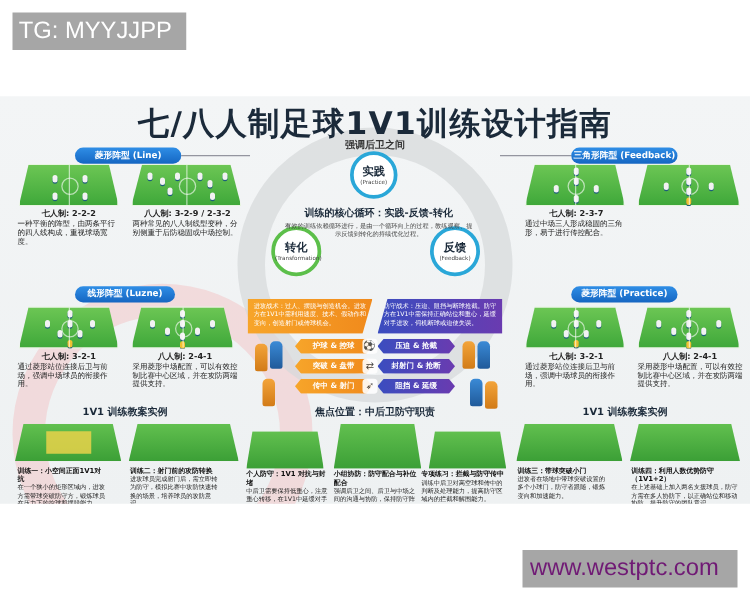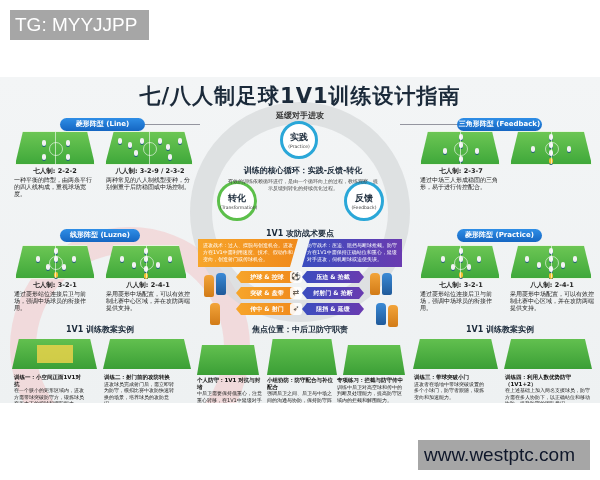--- a/index.html
+++ b/index.html
@@ -1,22 +1,22 @@
 <!DOCTYPE html>
 <html><head>
 <meta charset="utf-8">
 <style>
   * { box-sizing: border-box; margin: 0; padding: 0; }
   body { width: 600px; height: 480px; background: #ffffff; position: relative; overflow: hidden; font-family: "DejaVu Sans", sans-serif; }
   .wm-top { position: absolute; left: 10px; top: 10px; width: 139px; height: 30px; background: #a6a6a6; color: #fff; font-family: "Liberation Sans", sans-serif; font-size: 19px; line-height: 30px; padding-left: 5px; }
-  .wm-bottom { position: absolute; left: 418px; top: 440px; width: 172px; height: 30px; background: #a6a6a6; color: #0f172a; font-family: "Liberation Sans", sans-serif; font-size: 19px; line-height: 30px; padding-left: 6px; }
+  .wm-bottom { position: absolute; left: 418px; top: 440px; width: 172px; height: 30px; background: #a6a6a6; color: #701a75; font-family: "Liberation Sans", sans-serif; font-size: 19px; line-height: 30px; padding-left: 6px; }
   .poster { position: absolute; left: 0; top: 77px; width: 600px; height: 326px; background: linear-gradient(180deg,#f3f5f6 0%,#eef1f2 100%); overflow: hidden; }
   .bg-ring { position: absolute; left: 190px; top: 25px; width: 220px; height: 220px; border-radius: 50%; border: 22px solid #d6d8da; opacity: .7; }
   .bg-red { position: absolute; left: 10px; top: 150px; width: 240px; height: 240px; border-radius: 50%; border: 26px solid #f2c6c8; opacity: .55; }
-  .title { position: absolute; left: 0; width: 600px; top: 5px; text-align: center; font-size: 21px; font-weight: bold; color: #1b2a3a; letter-spacing: 1px; }
+  .title { position: absolute; left: 0; width: 600px; top: 5px; text-align: center; font-size: 25px; font-weight: bold; color: #1b2a3a; letter-spacing: 1px; }
   .subtitle { position: absolute; left: 0; width: 600px; top: 33px; text-align: center; font-size: 8px; font-weight: bold; color: #333; }
   .pill { position: absolute; height: 13px; border-radius: 7px; background: linear-gradient(180deg,#2f8ee6,#1566c2); color: #fff; font-size: 7px; line-height: 13px; text-align: center; font-weight: bold; }
   .field { position: absolute; height: 34px; background: linear-gradient(180deg,#6cc654,#3fa83a); border: 1px solid #e8f5e0; clip-path: polygon(10% 0,90% 0,100% 100%,0 100%); }
   .field::after { content:""; position:absolute; left:50%; top:0; bottom:0; border-left:1px solid rgba(255,255,255,.6); }
   .field::before { content:""; position:absolute; left:calc(50% - 6px); top:calc(50% - 6px); width:12px; height:12px; border:1px solid rgba(255,255,255,.6); border-radius:50%; }
   .dot { position: absolute; width: 4px; height: 6px; background: #f2f2f2; border-radius: 2px; box-shadow: 0 1px 0 #1e5e7a; }
   .cap { position: absolute; font-size: 6px; color: #222; line-height: 7px; }
   .cap b { display:block; text-align:center; font-size:6.5px; margin-bottom:1px; }
   .circle { position: absolute; border-radius: 50%; background: #fff; text-align: center; font-weight: bold; color: #1b2a3a; }
   .circle small { display:block; font-size:4.5px; font-weight:normal; color:#444; }
@@ -40,21 +40,21 @@
 </head>
 <body>
 
 <div class="wm-top">TG: MYYJJPP</div>
 
 <div class="poster">
   <div class="bg-red"></div>
   <div class="bg-ring"></div>
 
   <div class="title">七/八人制足球1V1训练设计指南</div>
-  <div class="subtitle">延缓对手进攻</div>
+  <div class="subtitle">强调后卫之间</div>
 
   <div class="pill" style="left:60px;top:41px;width:85px;">菱形阵型 (Line)</div>
   <div class="connector" style="left:145px;top:47px;width:55px;"></div>
   <div class="field" style="left:15px;top:54px;width:80px;">
     <span class="dot" style="left:26px;top:8px"></span>
     <span class="dot" style="left:50px;top:8px"></span>
     <span class="dot" style="left:26px;top:22px"></span>
     <span class="dot" style="left:50px;top:22px"></span>
   </div>
   <div class="field" style="left:105px;top:54px;width:88px;">
@@ -166,21 +166,20 @@
   </div>
   <div class="circle" style="left:217px;top:104px;width:40px;height:40px;border:3px solid #5cbf4a;padding-top:8px;font-size:9px;">
     <span>转化</span>
     <small>(Transformation)</small>
   </div>
   <div class="core">
     <h3>训练的核心循环：实践-反馈-转化</h3>
     <p>有效的训练依赖循环进行，是由一个循环向上的过程，教练观察、提示反馈到转化的持续优化过程。</p>
   </div>
 
-  <div class="sec-title" style="left:235px;top:151px;width:130px;">1V1 攻防战术要点</div>
   <div class="tac-box orange" style="left:198px;top:162px;width:100px;clip-path:polygon(0 0,100% 0,92% 100%,0 100%);">进攻战术：过人、摆脱与创造机会。进攻方在1V1中需利用速度、技术、假动作和变向，创造射门或传球机会。</div>
   <div class="tac-box purple" style="left:302px;top:162px;width:100px;clip-path:polygon(8% 0,100% 0,100% 100%,0 100%);">防守战术：压迫、阻挡与断球抢截。防守方在1V1中需保持正确站位和重心，延缓对手进攻，伺机断球或迫使失误。</div>
 
   <div class="chip orange" style="left:236px;top:194px;">护球 &amp; 控球</div>
   <div class="chip orange" style="left:236px;top:210px;">突破 &amp; 盘带</div>
   <div class="chip orange" style="left:236px;top:226px;">传中 &amp; 射门</div>
   <div class="chip purple" style="left:302px;top:194px;">压迫 &amp; 抢截</div>
   <div class="chip purple" style="left:302px;top:210px;">封射门 &amp; 抢断</div>
   <div class="chip purple" style="left:302px;top:226px;">阻挡 &amp; 延缓</div>
   <div class="ic" style="left:290px;top:194px;">⚽</div>

